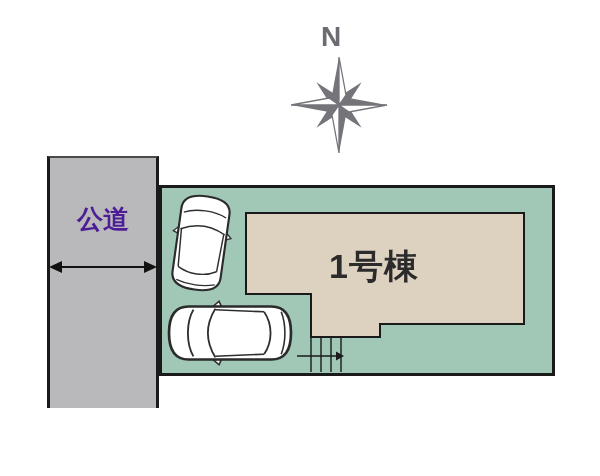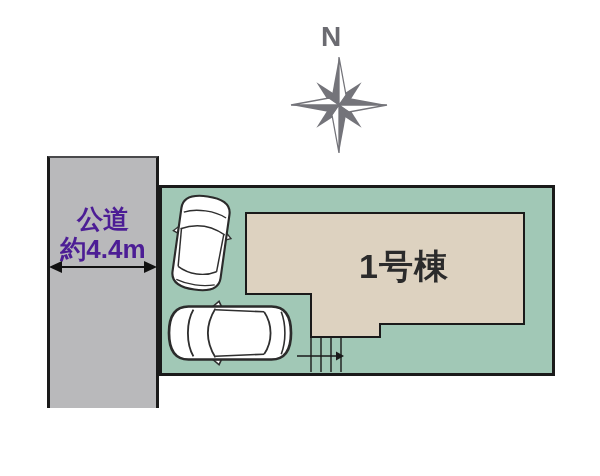--- a/index.html
+++ b/index.html
@@ -67,21 +67,21 @@
   
   .overlay-svg {
     position: absolute;
     left: 0; top: 0;
     width: 600px; height: 476px;
   }
   .building-label {
     position: absolute;
     left: 329px; top: 244px;
     width: 150px;
-    text-align: center;
+    text-align: left;
     font-size: 34px;
     font-weight: 600;
     color: #2b2b2b;
     letter-spacing: 1px;
     white-space: nowrap;
   }
 </style>
 </head>
 <body>
 
@@ -114,21 +114,20 @@
       <g transform="rotate(270)">
         <polygon points="0,-48 0,0 -7,-10" fill="#74747a"></polygon>
         <polygon points="0,-48 7,-10 0,0" fill="#ffffff" stroke="#74747a" stroke-width="1.3"></polygon>
       </g>
     </g>
   </svg>
 
   <div class="road">
     <div class="road-label">
       <div>公道</div>
-      <div>約4.4m</div>
     </div>
   </div>
 
   <svg class="road-arrow-svg" viewBox="0 0 112 18">
     <line x1="10" y1="9" x2="102" y2="9" stroke="#111111" stroke-width="2"></line>
     <polygon points="2,9 15,3 15,15" fill="#111111"></polygon>
     <polygon points="110,9 97,3 97,15" fill="#111111"></polygon>
   </svg>
 
   <div class="plot"></div>

